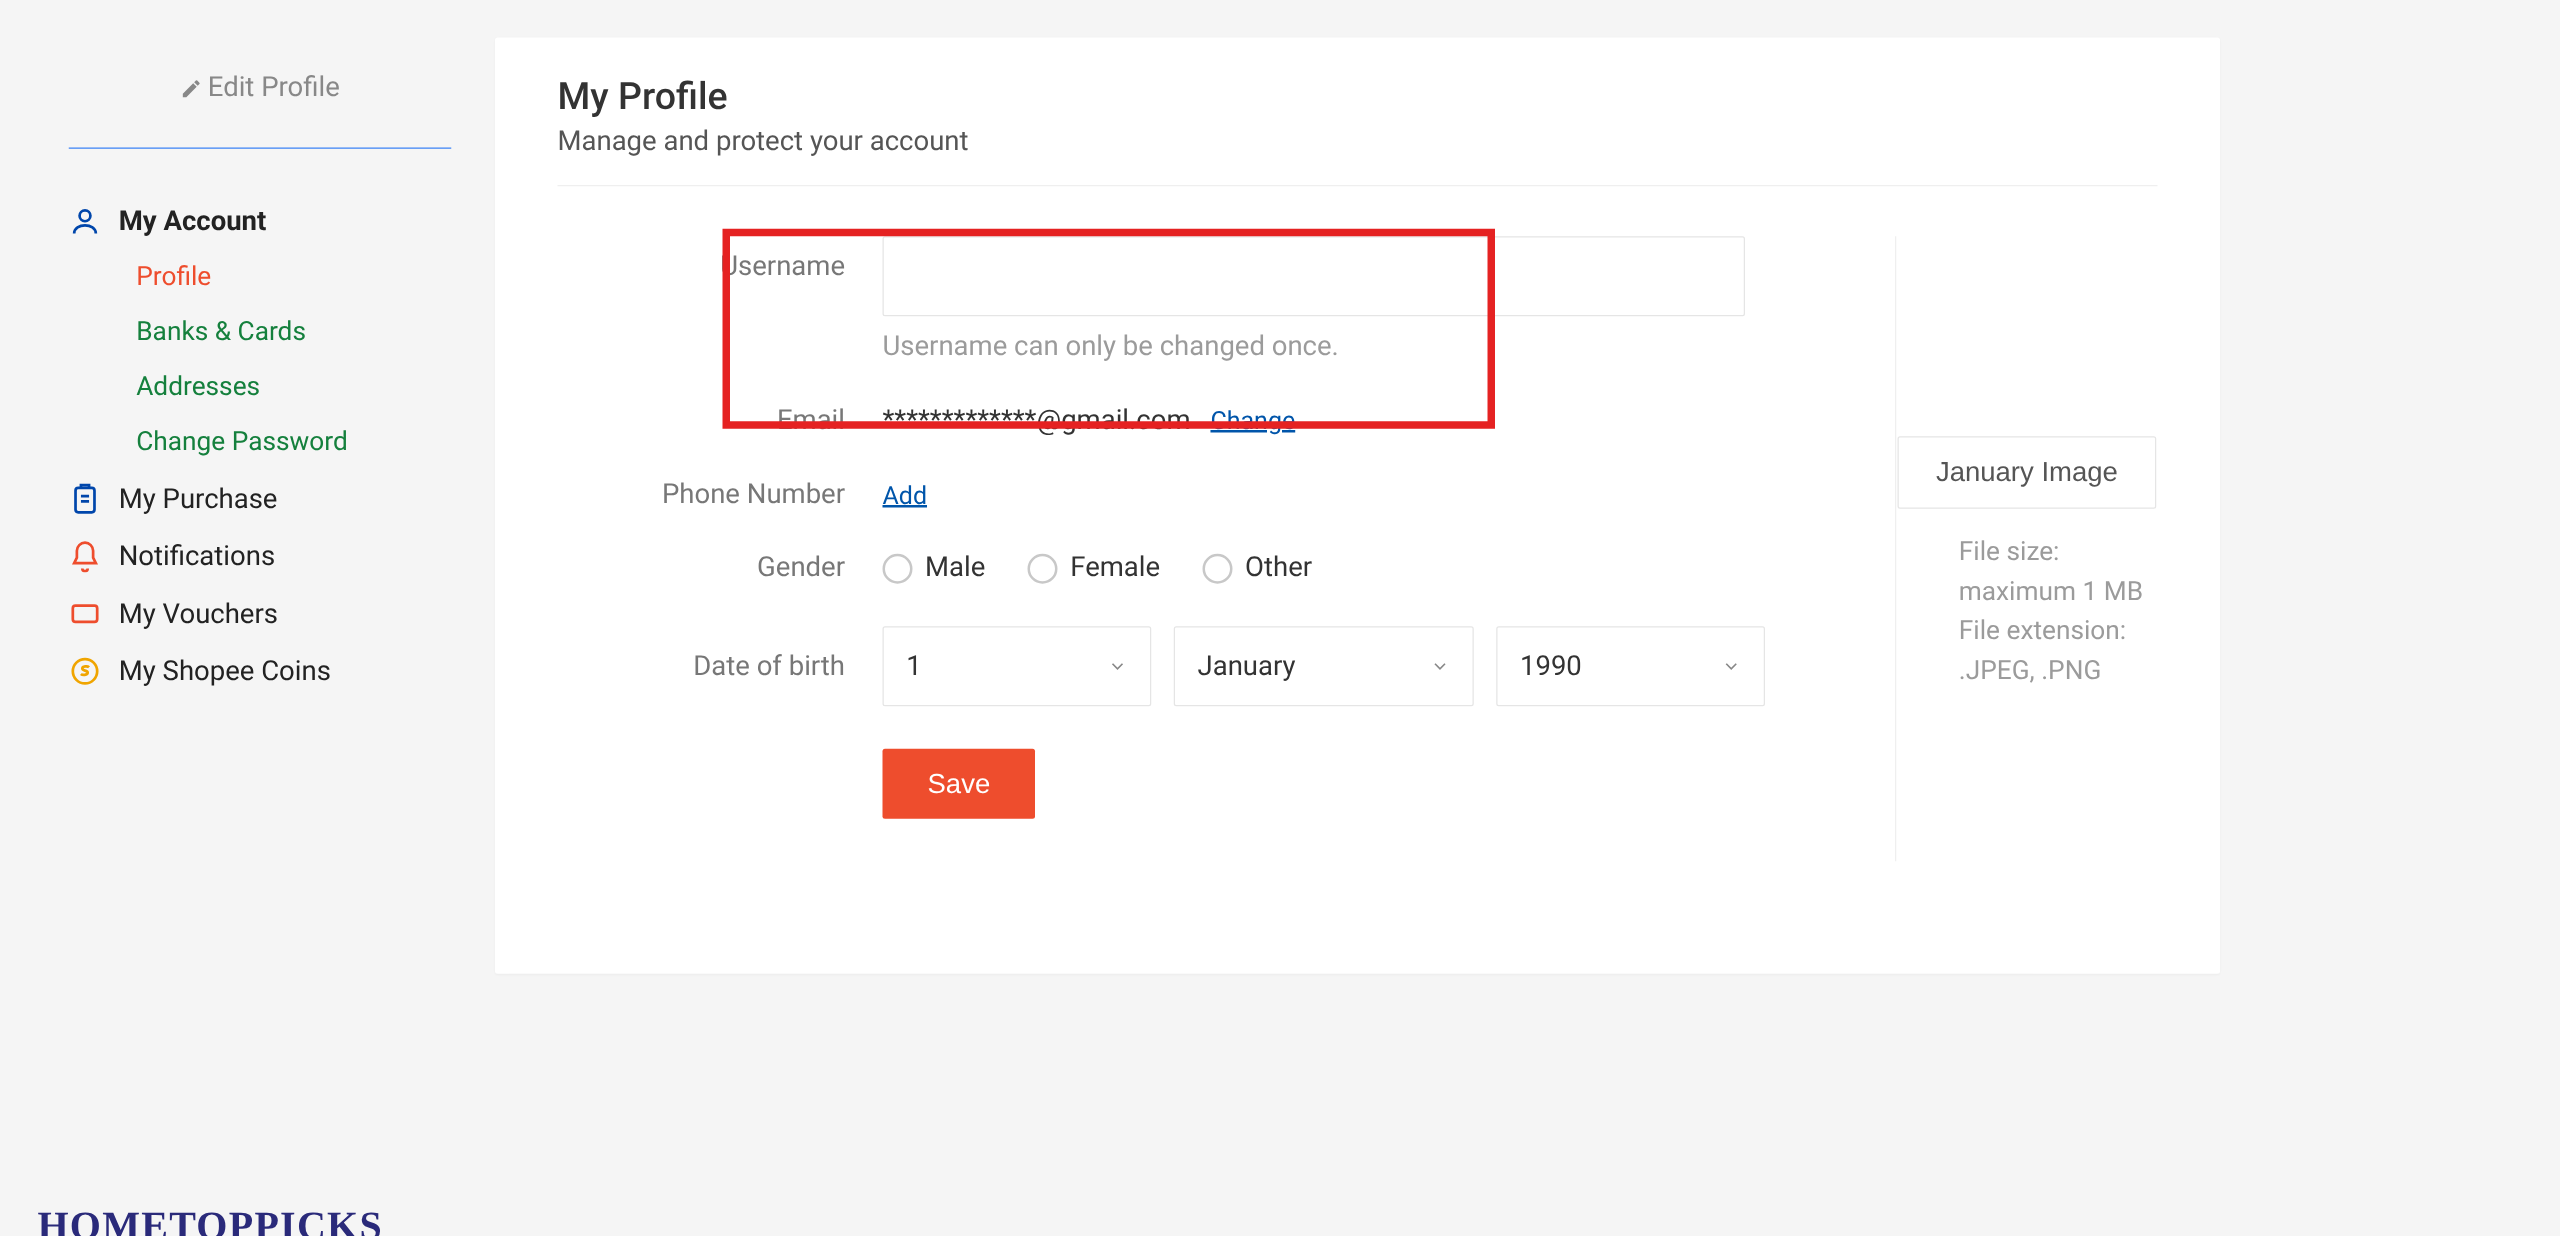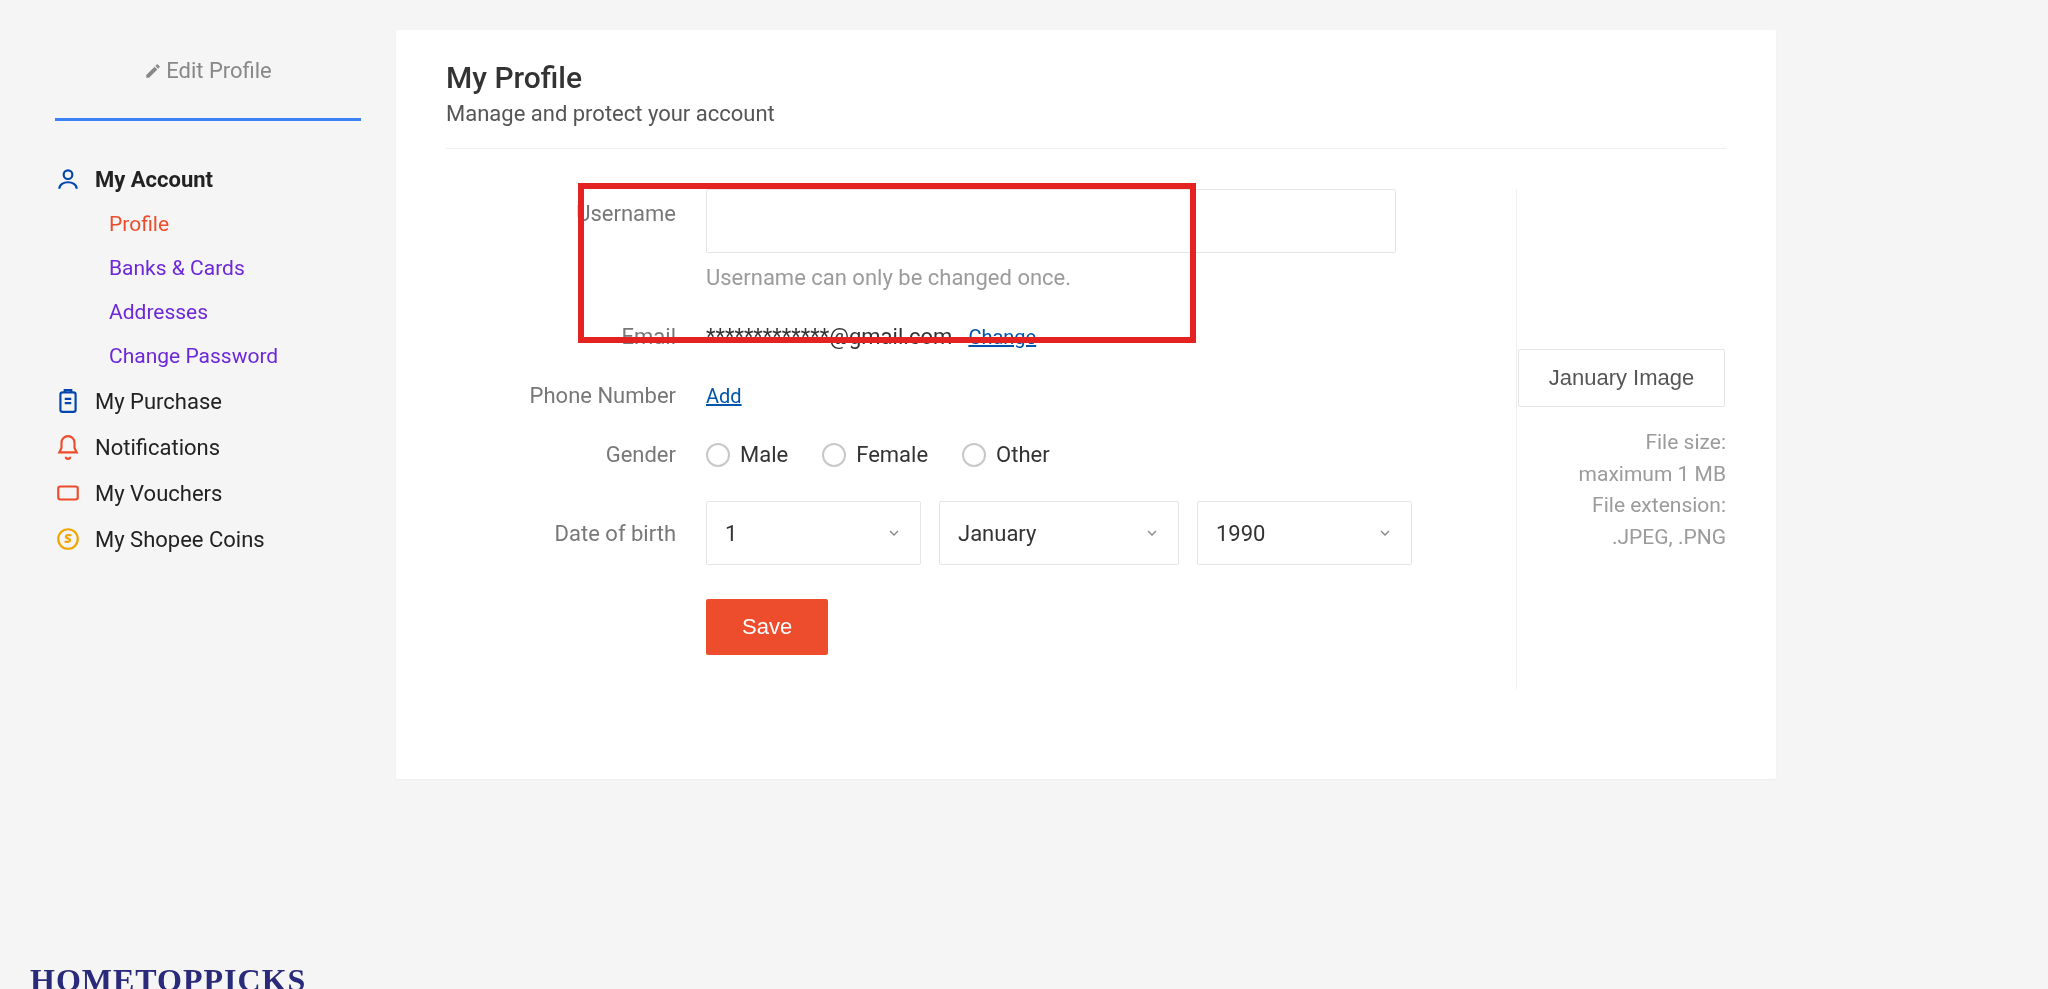--- a/index.html
+++ b/index.html
@@ -19,21 +19,21 @@
   padding: 28px 35px 0 55px;
 }
 .edit-profile-link {
   display: flex;
   align-items: center;
   justify-content: center;
   gap: 4px;
   color: #888;
   font-size: 22px;
   padding-bottom: 35px;
-  border-bottom: 3px solid #3b82f6;
+  border-bottom: 1px solid #3b82f6;
 }
 .pencil-icon {
   width: 18px;
   height: 18px;
   fill: #888;
 }
 .nav {
   margin-top: 35px;
 }
 .nav-item {
@@ -50,21 +50,21 @@
   width: 26px;
   height: 26px;
   flex-shrink: 0;
 }
 .nav-subitems {
   margin-left: 54px;
 }
 .nav-subitem {
   padding: 10px 0;
   font-size: 21px;
-  color: #6d28d9;
+  color: #15803d;
   cursor: pointer;
 }
 .nav-subitem.active { color: #ee4d2d; }
 .main {
   background: #fff;
   width: 1380px;
   border-radius: 2px;
   padding: 30px 50px 90px 50px;
   box-shadow: 0 1px 2px rgba(0,0,0,0.04);
 }
@@ -203,21 +203,21 @@
   padding: 15px 30px;
   font-size: 22px;
   color: #555;
   border-radius: 2px;
   cursor: pointer;
 }
 .file-info {
   color: #9b9b9b;
   font-size: 21px;
   margin-top: 20px;
-  text-align: right;
+  text-align: left;
   width: 100%;
   padding-left: 50px;
   line-height: 1.5;
 }
 .highlight-box {
   position: absolute;
   border: 6px solid #e52222;
   pointer-events: none;
 }
 .watermark {

